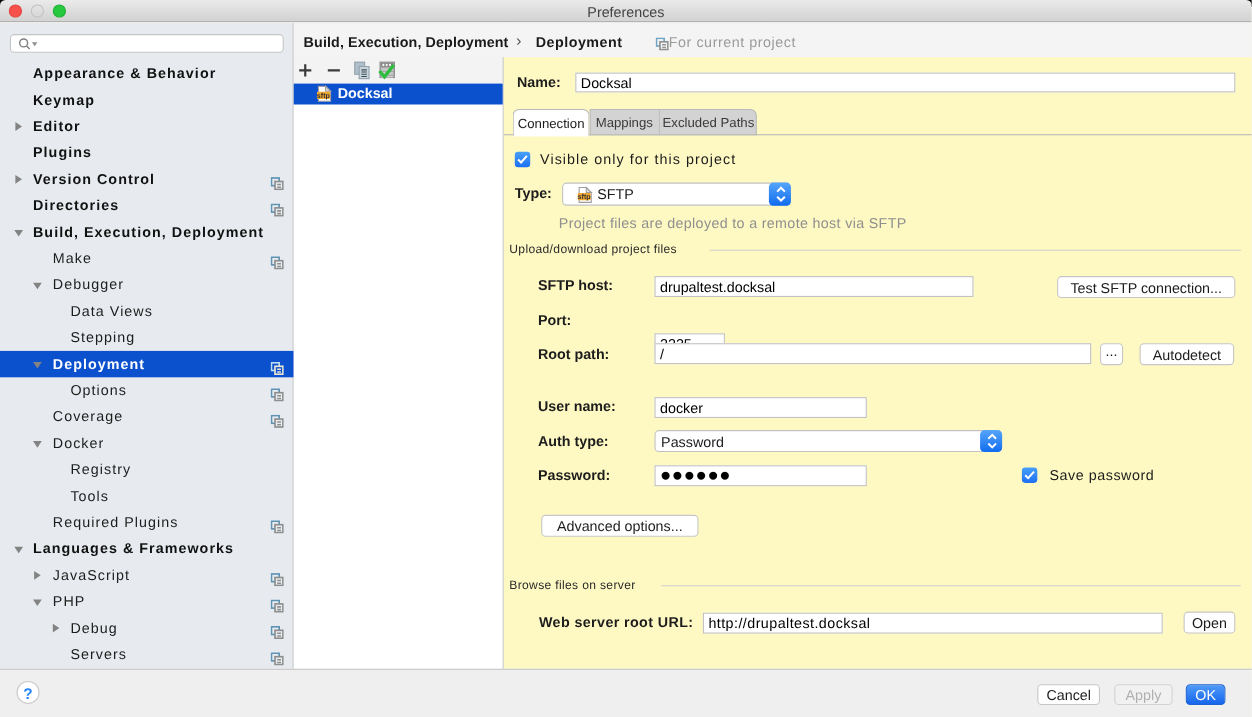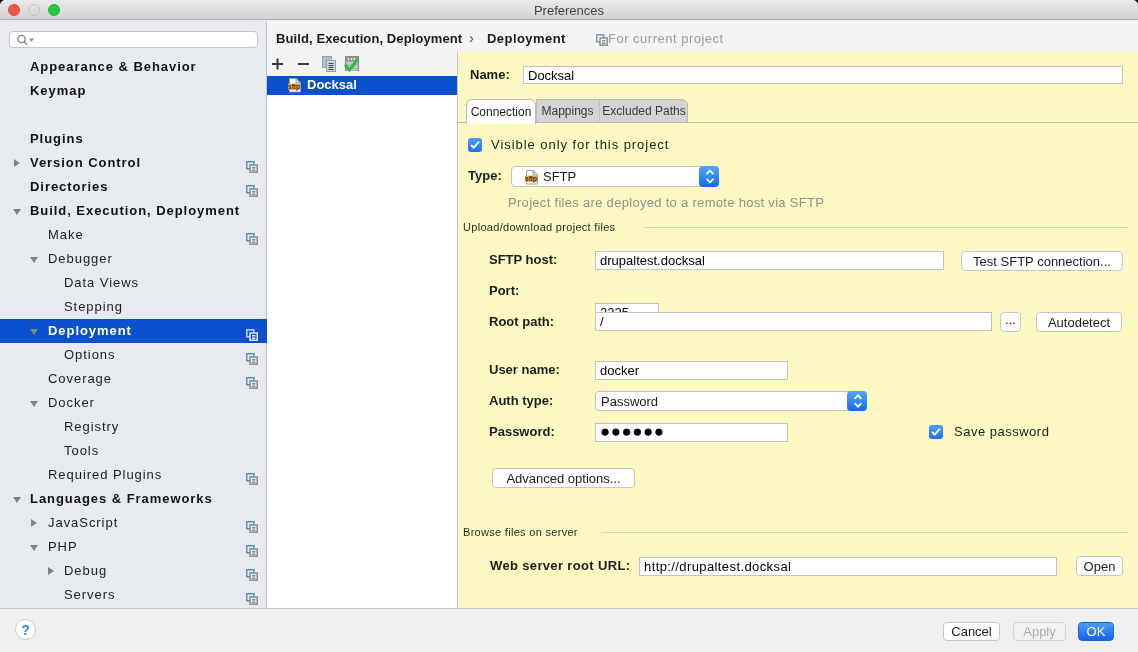--- a/index.html
+++ b/index.html
@@ -71,20 +71,24 @@
     </svg>
   </div>
 </div>
 
 <div id="tree" class="abs" style="left:0;top:21px;width:267px;height:587px;">
       <div class="trow" style="top: 34px;">
         <span class="lbl" style="left:30px"><b>Appearance &amp; Behavior</b></span>
       </div>
       <div class="trow" style="top: 58px;">
         <span class="lbl" style="left:30px"><b>Keymap</b></span>
+      </div>
+      <div class="trow" style="top: 82px;">
+        <span class="tri-r" style="left:14px"></span>
+        <span class="lbl" style="left:30px"><b>Editor</b></span>
       </div>
       <div class="trow" style="top: 130px;">
         <span class="tri-r" style="left:14px"></span>
         <span class="lbl" style="left:30px"><b>Version Control</b></span>
         <span class="shic"><svg width="12" height="12">
             <rect x="0.8" y="0.8" width="7" height="7" fill="none" stroke="#5E93B4" stroke-width="1.5"></rect>
             <rect x="4" y="4" width="7.2" height="7.2" fill="#E7EBEF" stroke="#8E8E8E" stroke-width="1.5"></rect>
             <path d="M6 6.7h3.4M6 9.2h3.4" stroke="#8E8E8E" stroke-width="1.4"></path>
           </svg></span>
       </div>
@@ -275,32 +279,32 @@
         <span style="position:absolute;left:31px;top:2px;font-size:13px;">SFTP</span>
         <span class="cap" style="height:21px;"><svg width="22" height="21">
             <path d="M7.5 8.2 L11 4.7 L14.5 8.2" stroke="#fff" stroke-width="1.8" fill="none"></path>
             <path d="M7.5 12.8 L11 16.3 L14.5 12.8" stroke="#fff" stroke-width="1.8" fill="none"></path>
           </svg></span>
       </div>
       <div class="flabel gray" style="left:50px;top:141px;letter-spacing:0.3px;">Project files are deployed to a remote host via SFTP</div>
       <div class="grp" style="left:5px;top:167px;">Upload/download project files</div>
       <div class="rule" style="left:187px;top:175px;width:483px;"></div>
       <div class="flabel" style="left:31px;top:198px;font-weight:bold;">SFTP host:</div>
-      <div class="tf" style="left:137px;top:199px;width:349px;height:19px;line-height:18px;">drupaltest.docksal</div>
+      <div class="tf" style="left:137px;top:199px;width:290px;height:19px;line-height:18px;">drupaltest.docksal</div>
       <div class="btn" style="left:503px;top:199px;width:162px;height:20px;line-height:19px;">Test SFTP connection...</div>
       <div class="flabel" style="left:31px;top:229px;font-weight:bold;">Port:</div>
       <div class="tf" style="left:137px;top:230px;width:64px;height:19px;line-height:18px;margin-top:21px;">2225</div>
       <div class="flabel" style="left:31px;top:260px;font-weight:bold;">Root path:</div>
       <div class="tf" style="left:137px;top:260px;width:397px;height:19px;line-height:18px;">/</div>
       <div class="btn" style="left:542px;top:260px;width:21px;height:20px;line-height:14px;">...</div>
       <div class="btn" style="left:578px;top:260px;width:86px;height:20px;line-height:19px;">Autodetect</div>
       <div class="flabel" style="left:31px;top:308px;font-weight:bold;">User name:</div>
       <div class="tf" style="left:137px;top:309px;width:193px;height:19px;line-height:18px;">docker</div>
       <div class="flabel" style="left:31px;top:339px;font-weight:bold;">Auth type:</div>
-      <div class="pop" style="left:137px;top:339px;width:272px;height:20px;">
+      <div class="pop" style="left:137px;top:339px;width:316px;height:20px;">
         <span style="position:absolute;left:5px;top:2px;font-size:13px;">Password</span>
         <span class="cap" style="height:20px;"><svg width="22" height="20">
             <path d="M7.5 7.8 L11 4.3 L14.5 7.8" stroke="#fff" stroke-width="1.8" fill="none"></path>
             <path d="M7.5 12.2 L11 15.7 L14.5 12.2" stroke="#fff" stroke-width="1.8" fill="none"></path>
           </svg></span>
       </div>
       <div class="flabel" style="left:31px;top:370px;font-weight:bold;">Password:</div>
       <div class="tf" style="left:137px;top:371px;width:193px;height:19px;line-height:16px;font-size:17px;letter-spacing:0.5px;">●●●●●●</div>
       <div class="cb" style="left:471px;top:373px;">
         <svg width="12" height="10">

